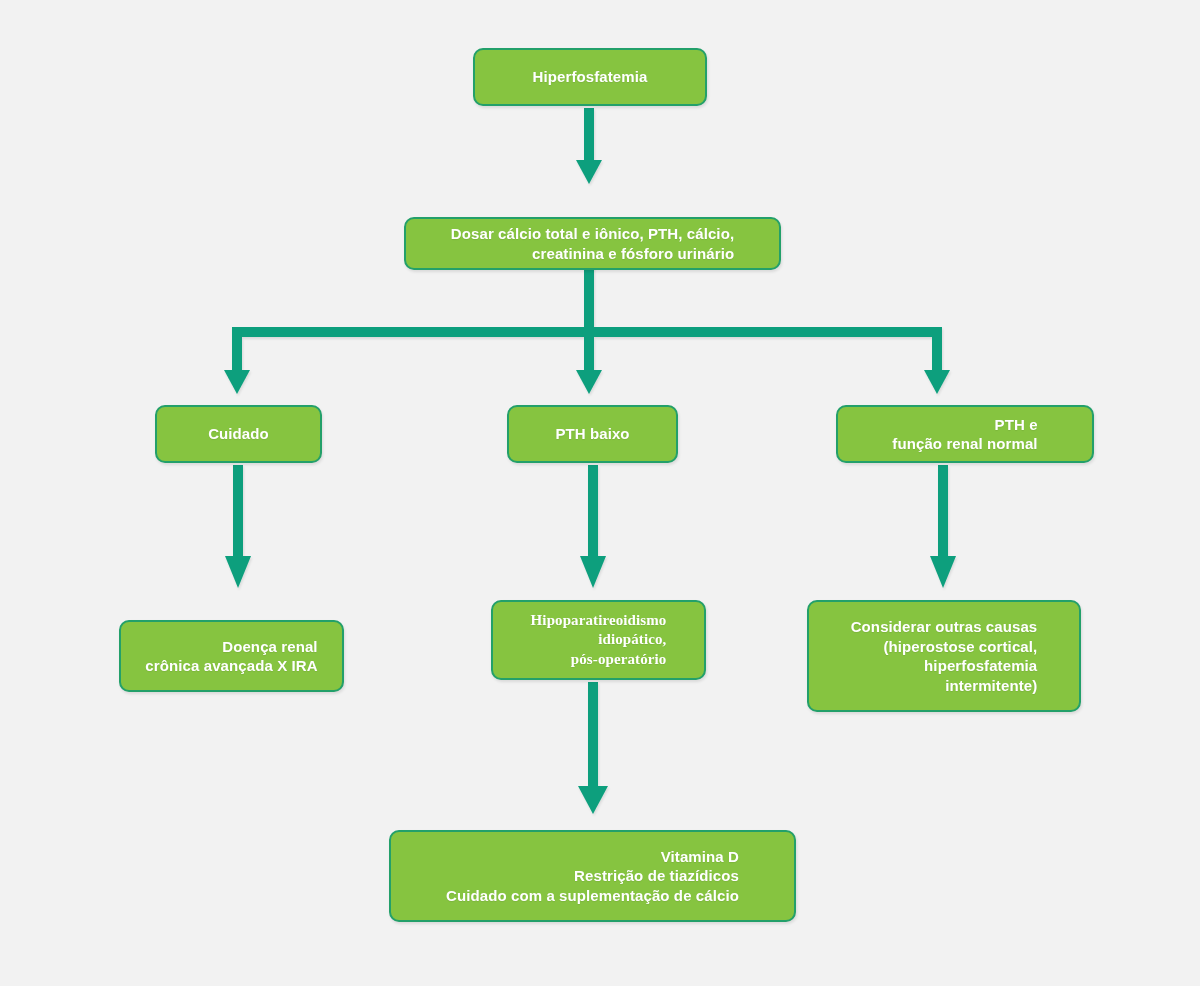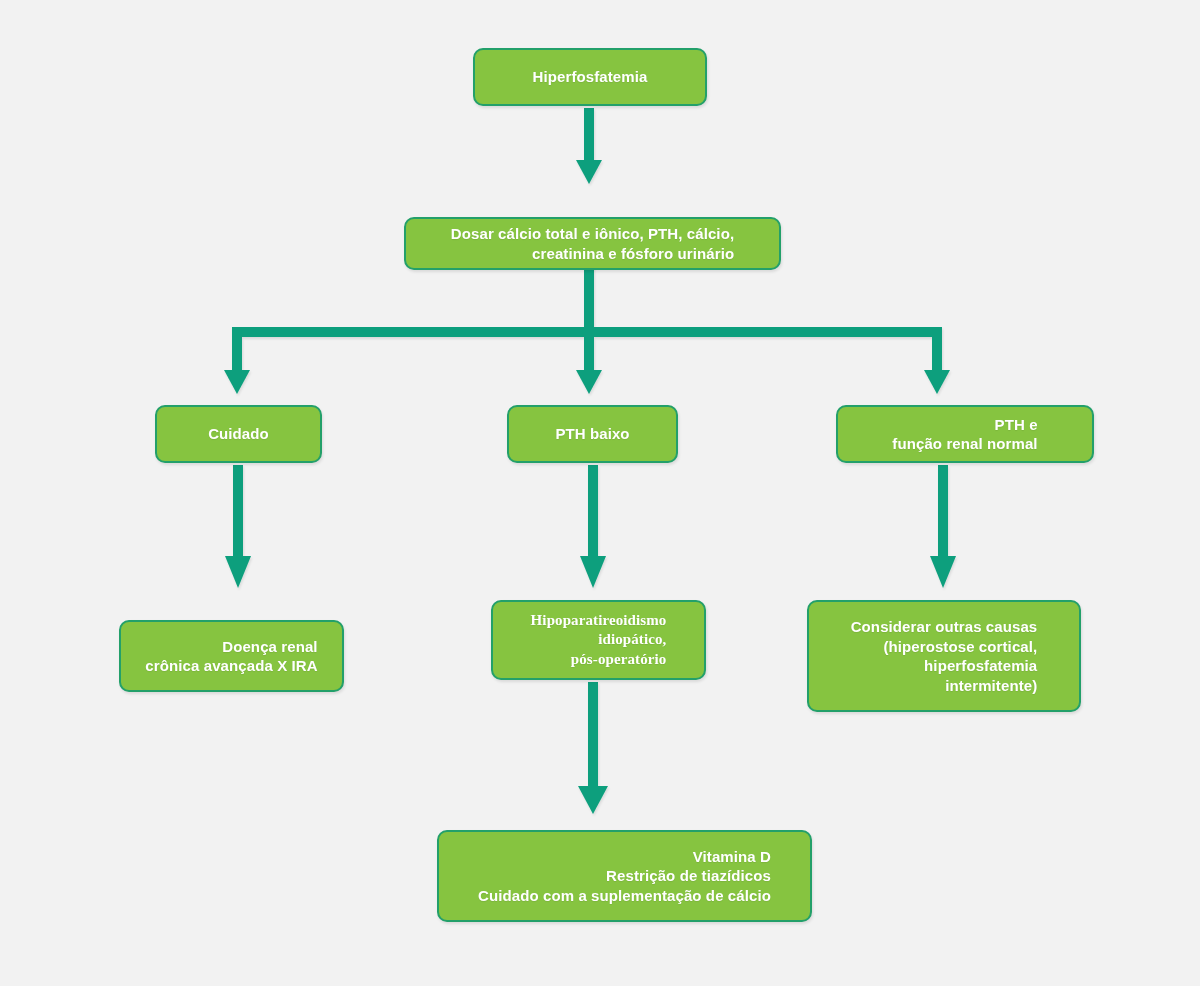--- a/index.html
+++ b/index.html
@@ -146,20 +146,20 @@
 pós-operatório</span>
     </div>
 
     <div class="node" style="left:807px; top:600px; width:274px; height:112px;">
       <span>Considerar outras causas
 (hiperostose cortical,
 hiperfosfatemia
 intermitente)</span>
     </div>
 
-    <div class="node" style="left:389px; top:830px; width:375px; height:92px;margin-left:48px;">
+    <div class="node" style="left:389px; top:830px; width:407px; height:92px;">
       <span>Vitamina D
 Restrição de tiazídicos
 Cuidado com a suplementação de cálcio</span>
     </div>
 
   </div>
 </div>
 
 </body></html>

